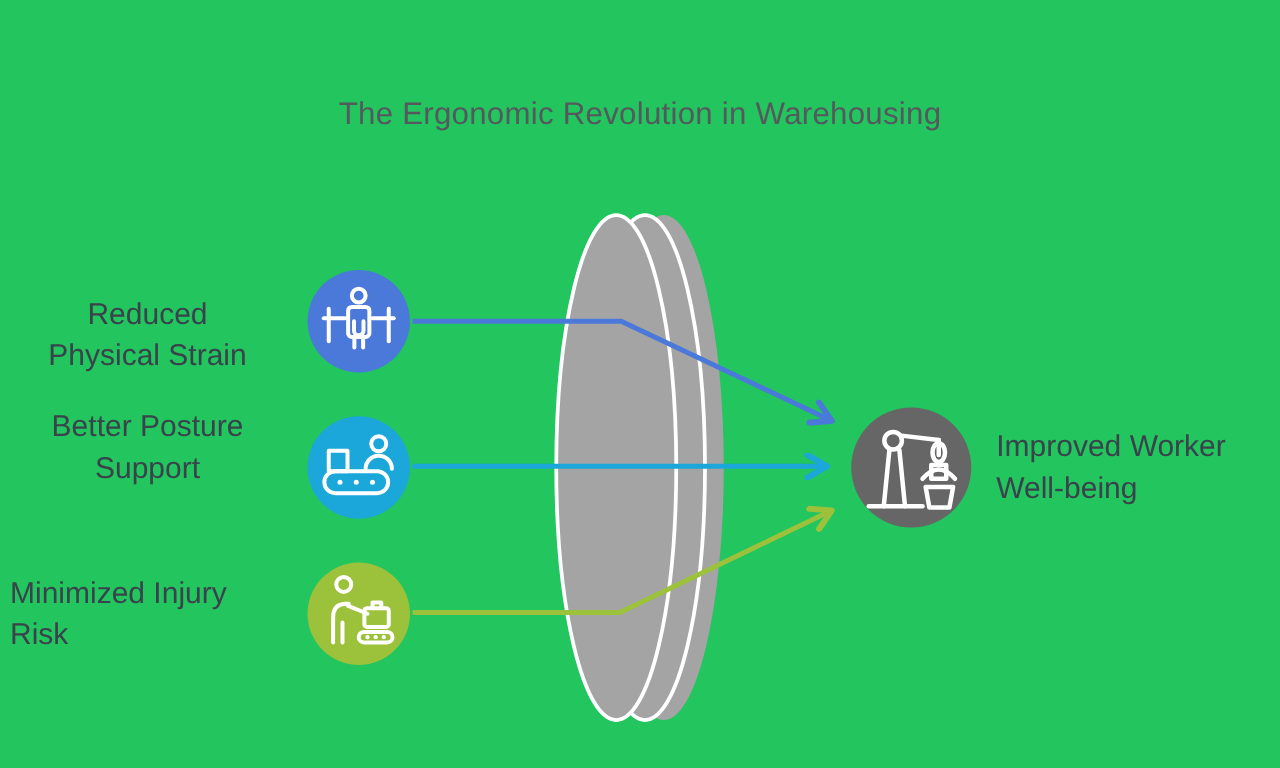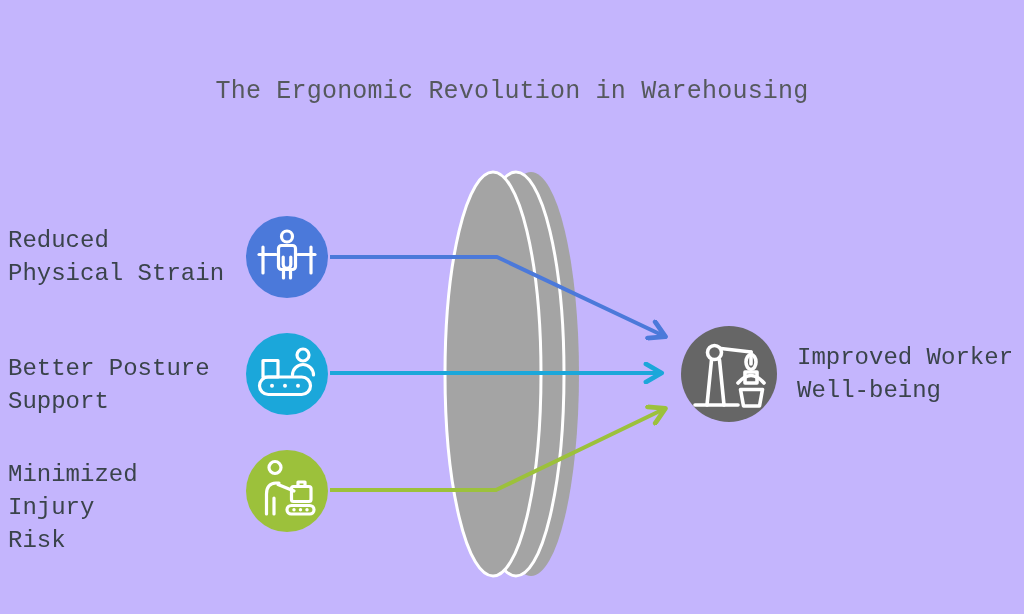--- a/index.html
+++ b/index.html
@@ -1,41 +1,41 @@
 <!DOCTYPE html>
 <html><head>
 <meta charset="utf-8">
 <style>
   html, body { margin: 0; padding: 0; background: #ffffff; }
   #canvas {
     position: relative;
     width: 1024px;
     height: 614px;
-    background: #c4b5fd;
+    background: #22c55e;
     overflow: hidden;
-    font-family: Liberation Mono, monospace;
+    font-family: Liberation Sans, sans-serif;
   }
   .title {
     position: absolute;
     top: 77px; left: 0; width: 100%;
     text-align: center;
     font-size: 25px;
     color: #55595d;
     letter-spacing: 0.2px;
     white-space: pre-line;
   }
   .label {
     position: absolute;
     font-size: 24px;
     line-height: 33px;
     color: #3a434b;
     white-space: pre-line;
   }
-  .label.in1 { left: 8px;  width: 220px; top: 224px; text-align: left; }
-  .label.in2 { left: 8px;  width: 220px; top: 352px; text-align: left; }
+  .label.in1 { left: 8px;  width: 220px; top: 235px; text-align: center; }
+  .label.in2 { left: 8px;  width: 220px; top: 325px; text-align: center; }
   .label.in3 { left: 8px;  width: 220px; top: 458px; text-align: left; }
   .label.out { left: 797px; width: 225px; top: 341px; text-align: left; }
   .badge {
     position: absolute;
     border-radius: 50%;
     display: flex; align-items: center; justify-content: center;
   }
   .badge.in  { width: 82px; height: 82px; left: 246px; }
   .badge.b1 { top: 216px; background: #4b79da; }
   .badge.b2 { top: 333px; background: #1ba7da; }

